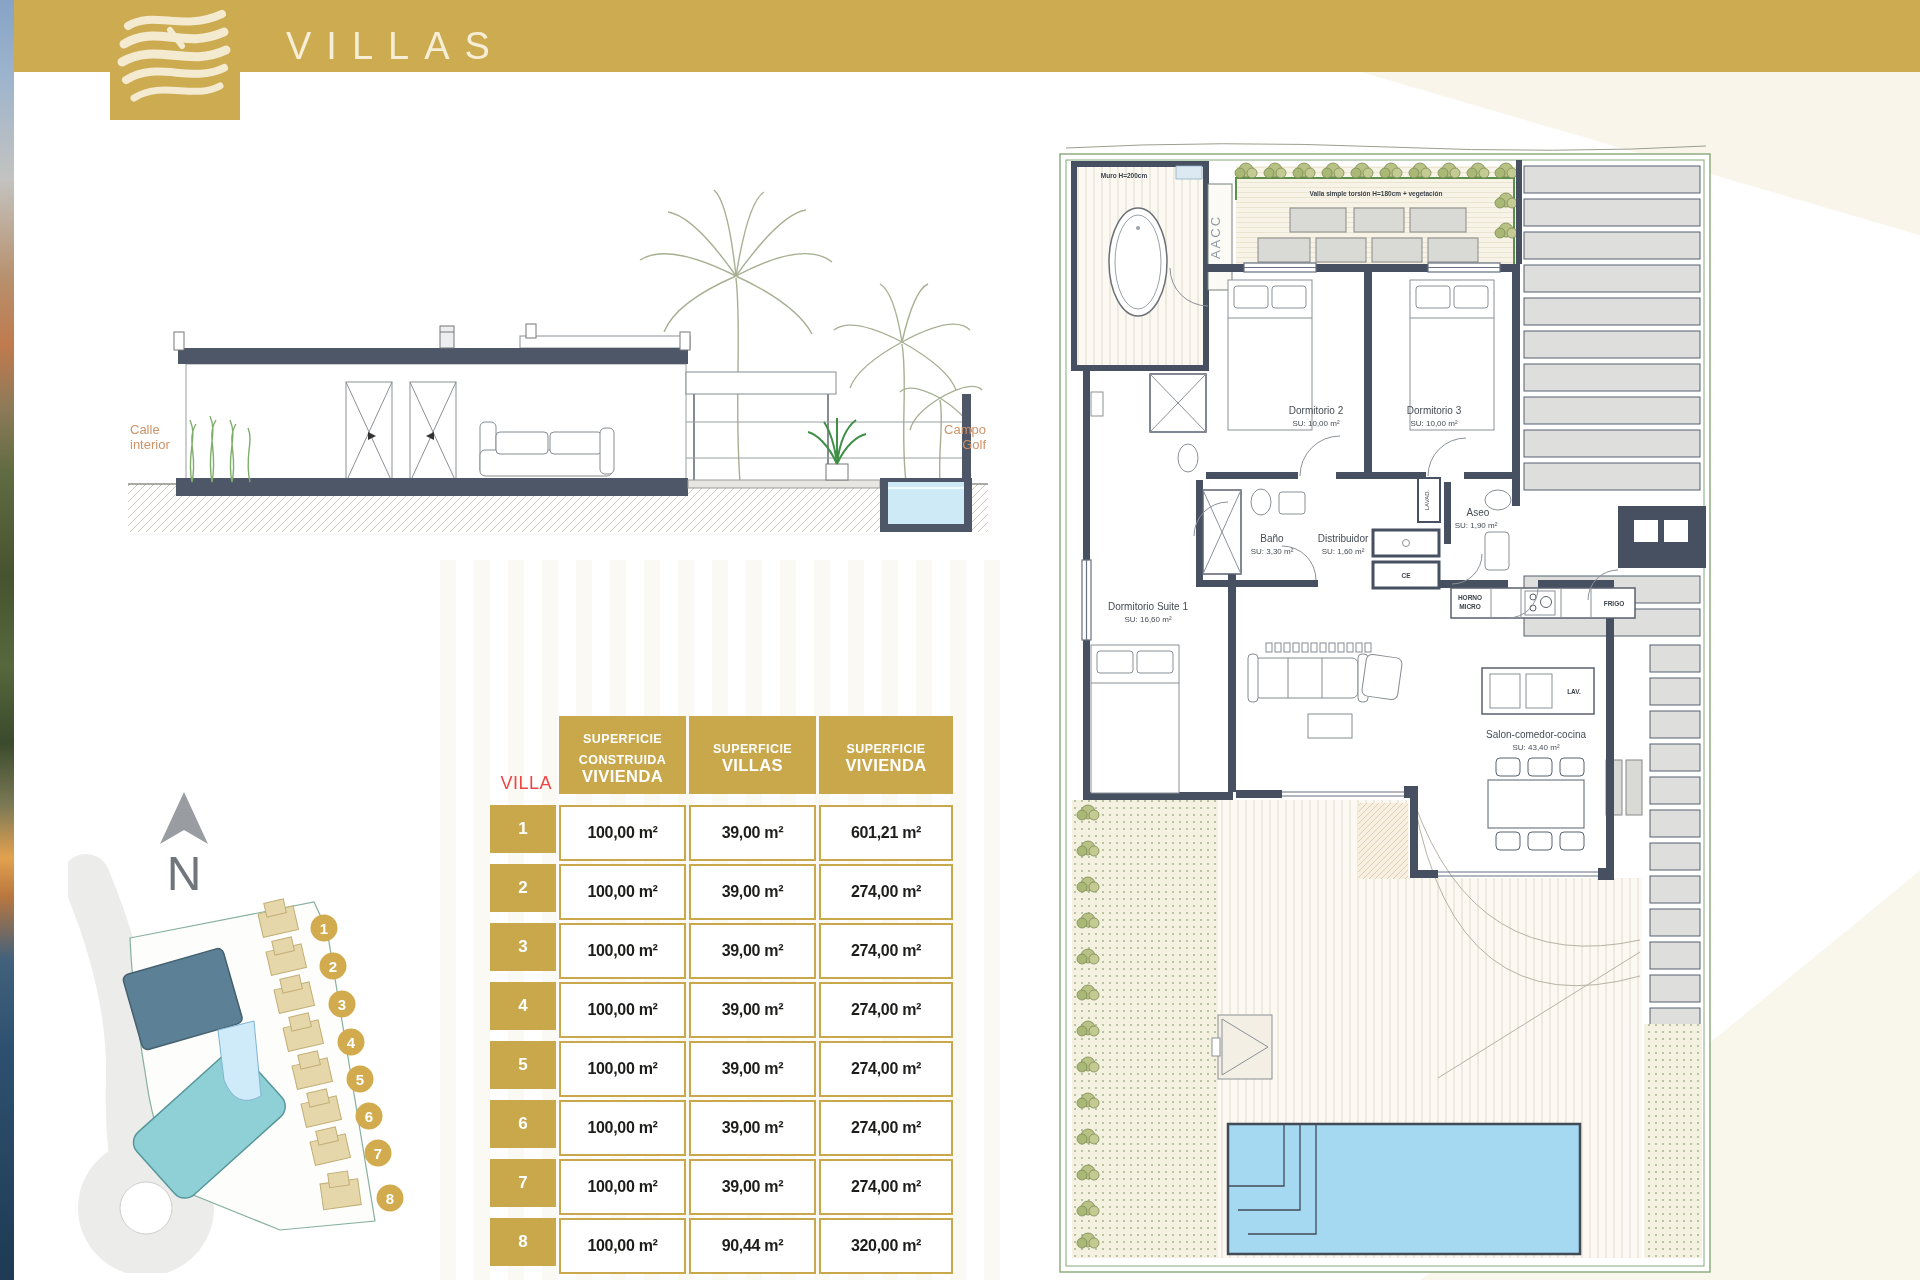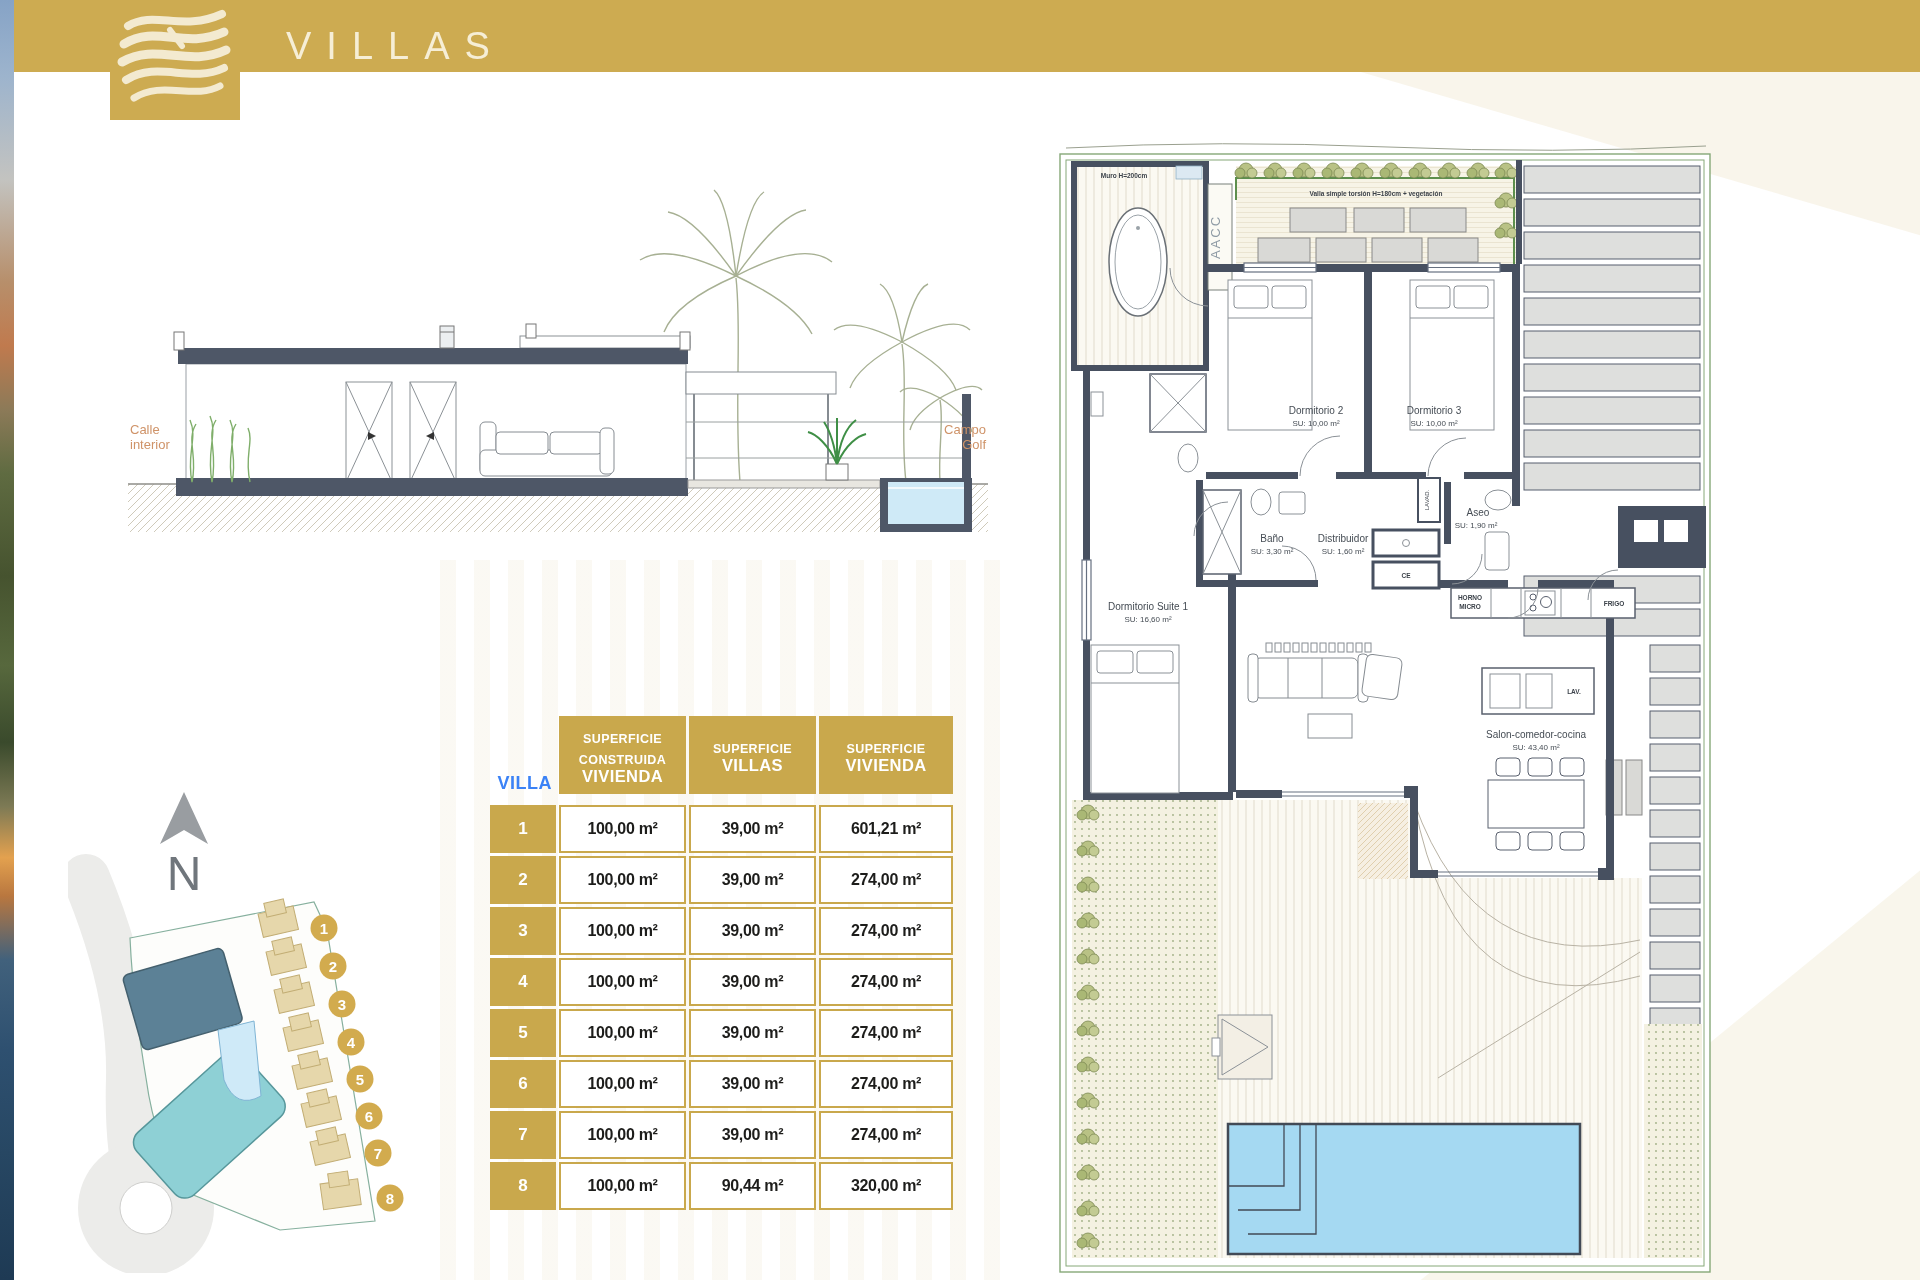--- a/index.html
+++ b/index.html
@@ -25,27 +25,27 @@
   .header-bar{position:absolute;left:14px;top:0;right:0;height:72px;background:#cdab51;z-index:4;}
   .logo-tile{position:absolute;left:96px;top:0;width:130px;height:120px;background:#cdab51;}
   .brand{position:absolute;left:272px;top:0;height:92px;display:flex;align-items:center;
     color:#f6eed6;font-size:38px;font-weight:400;letter-spacing:15px;}
 
   
   .villa-table{position:absolute;left:490px;top:716px;width:464px;z-index:3;
     display:grid;grid-template-columns:66px 127px 127px 134px;gap:3px;}
   .vt-cell{display:flex;align-items:center;justify-content:center;}
   .vt-corner{height:78px;align-items:flex-end;justify-content:flex-end;padding:0 4px 8px 0;
-    color:#3b82f6;font-weight:700;font-size:18px;letter-spacing:.5px;}
+    color:#ef4444;font-weight:400;font-size:18px;letter-spacing:.5px;}
   .vt-head{height:78px;background:#c9a84c;color:#fff;flex-direction:column;
     justify-content:center;line-height:1.12;text-align:center;}
   .vt-head .l-small{font-size:12.5px;font-weight:600;letter-spacing:.4px;margin-top:7px;}
   .vt-head .l-big{font-size:16.5px;font-weight:700;letter-spacing:.4px;text-align:center;}
   .vt-num{height:48px;background:#c9a84c;color:#fff;font-weight:700;font-size:17px;}
-  .vt-val{height:48px;background:#fff;border:2px solid #c9a84c;color:#1d1d1b;
+  .vt-val{height:56px;background:#fff;border:2px solid #c9a84c;color:#1d1d1b;
     font-weight:700;font-size:16px;box-sizing:border-box;letter-spacing:-.3px;}
 
   svg text{font-family:"Liberation Sans",sans-serif;}
   .plan-name{font-size:10px;fill:#454c54;}
   .plan-area{font-size:8px;fill:#454c54;}
   .plan-tiny{font-size:6.5px;fill:#3c424a;font-weight:700;}
   .elev-label{font-size:13px;fill:#cf9368;}
 </style>
 </head>
 <body>

